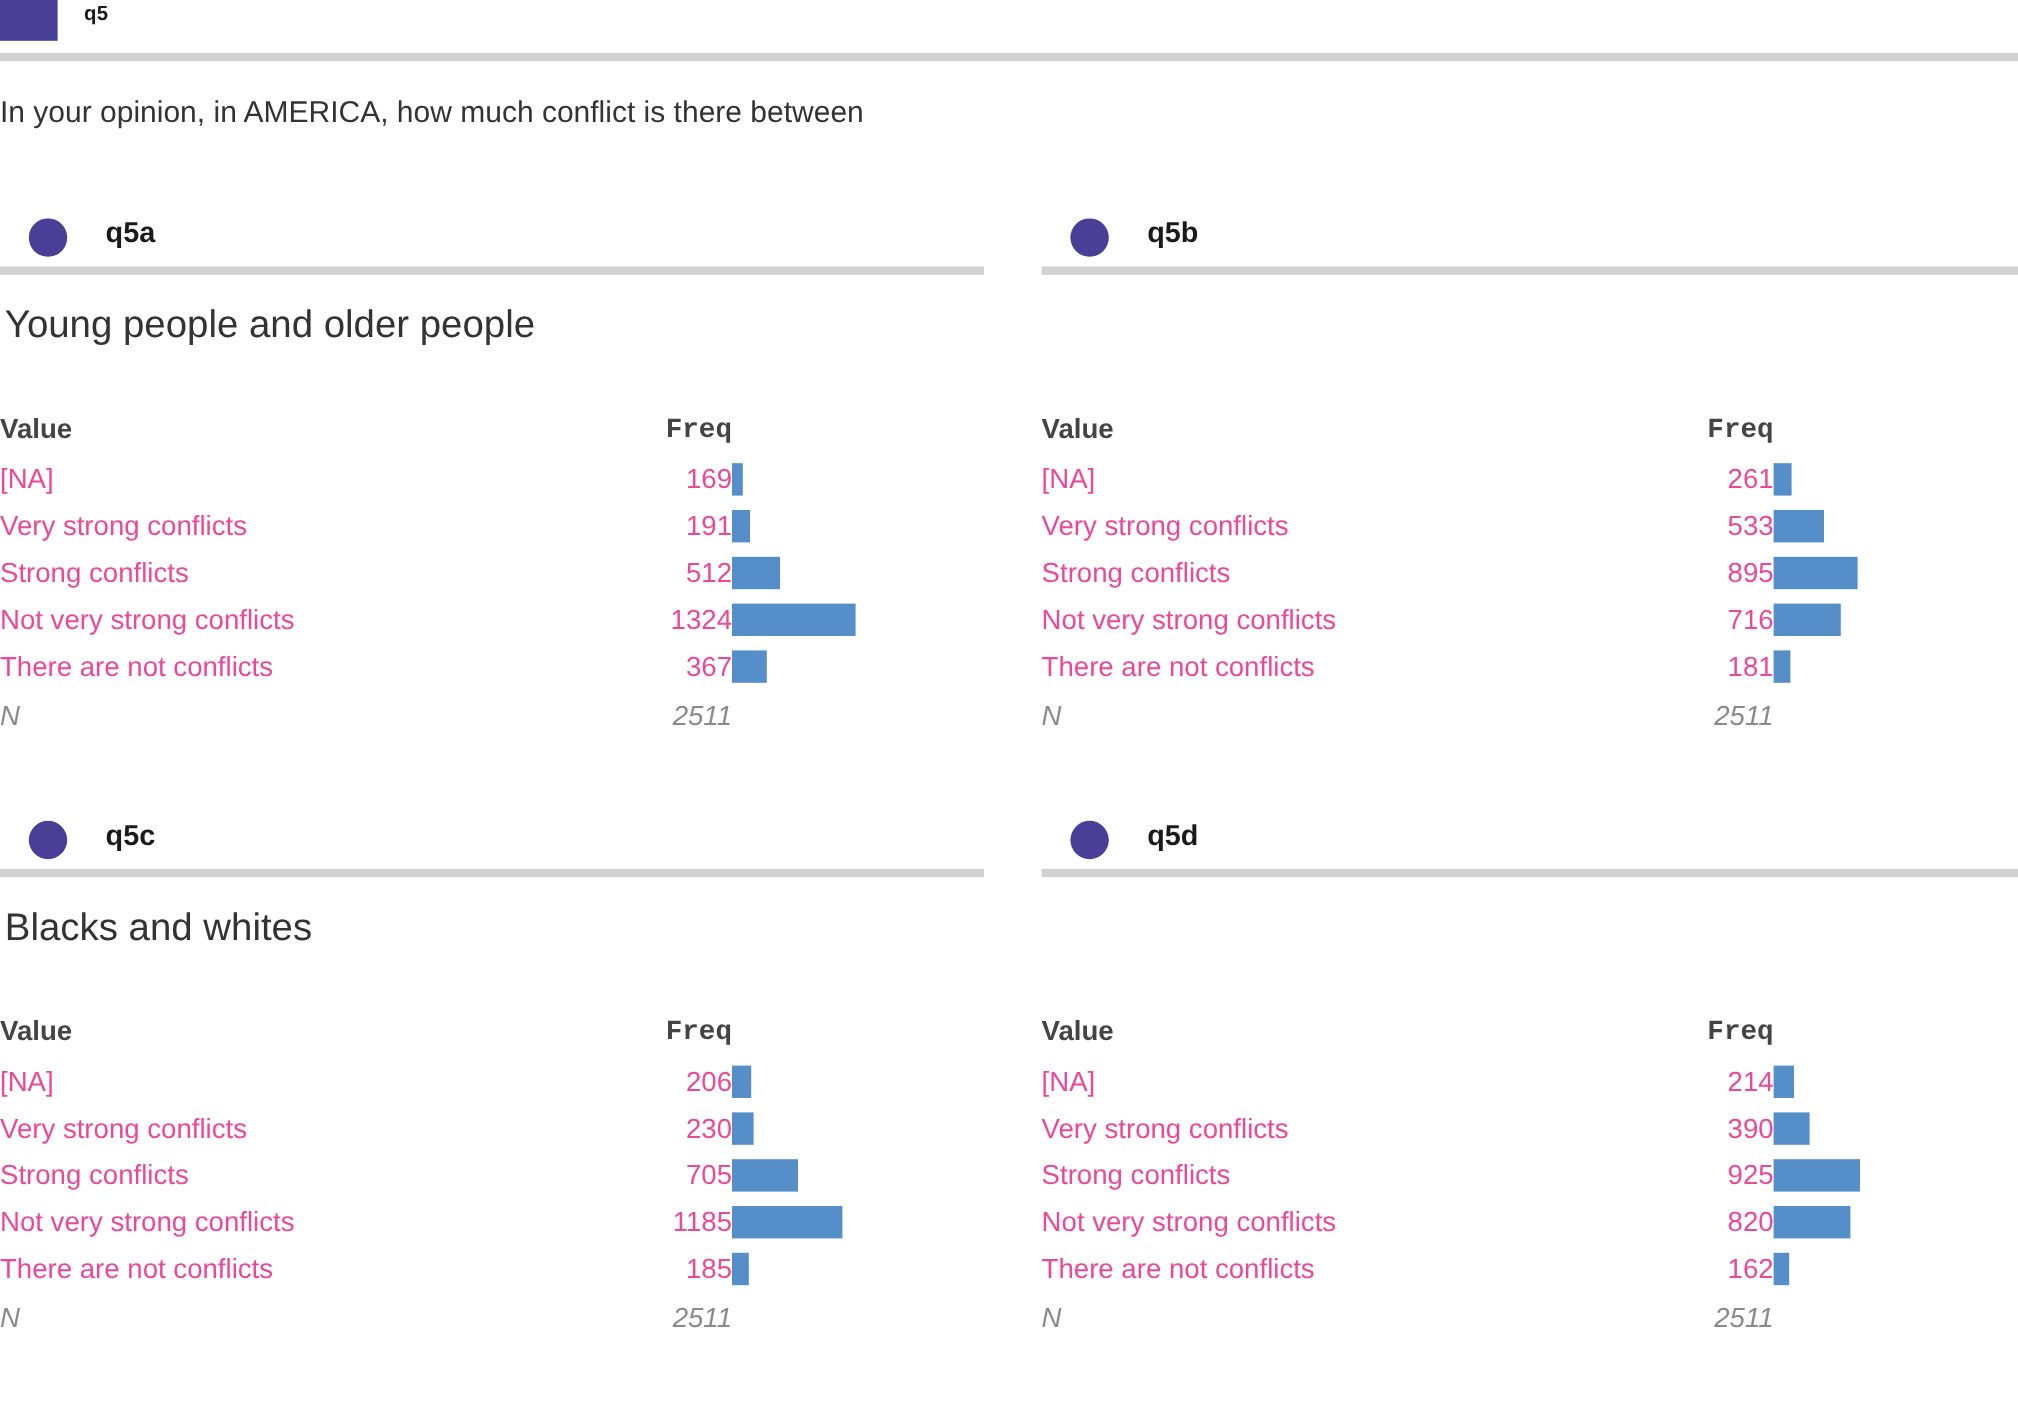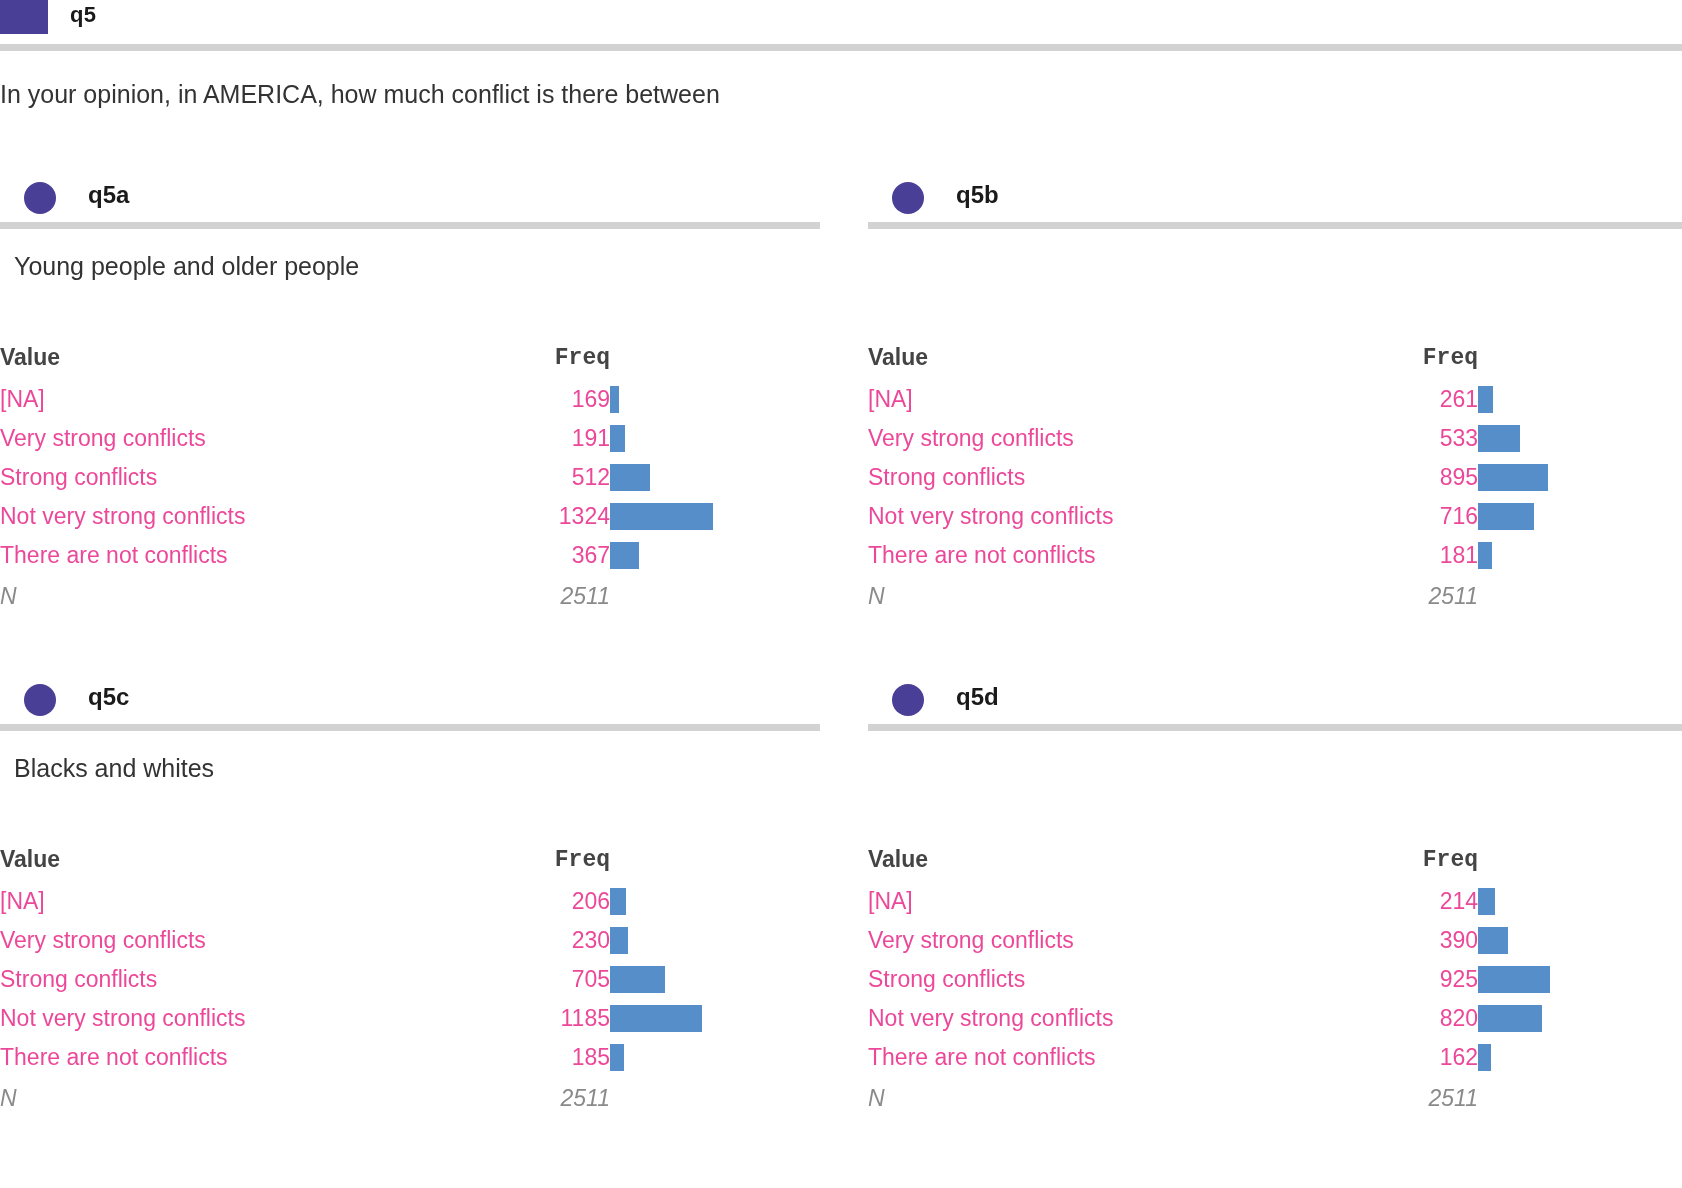--- a/index.html
+++ b/index.html
@@ -26,21 +26,21 @@
     left: 0px;
     top: 0px;
     width: 48px;
     height: 34px;
     background: #4a3f96;
   }
   .section-title {
     position: absolute;
     left: 70px;
     top: 2px;
-    font-size: 22px;
+    font-size: 17px;
     font-weight: bold;
     color: #1a1a1a;
     letter-spacing: 0.2px;
   }
   .section-rule {
     position: absolute;
     left: 0px;
     top: 44px;
     width: 1682px;
     height: 7px;
@@ -89,23 +89,23 @@
   .q-rule {
     position: absolute;
     left: 0px;
     top: 42px;
     width: 820px;
     height: 7px;
     background: #d2d2d2;
   }
   .q-label {
     position: absolute;
-    left: 14px;
+    left: 4px;
     top: 72px;
-    font-size: 25px;
+    font-size: 32px;
     color: #333333;
     white-space: nowrap;
   }
 
   
   .freq-table {
     position: absolute;
     left: 0px;
     top: 164px;
     width: 820px;

